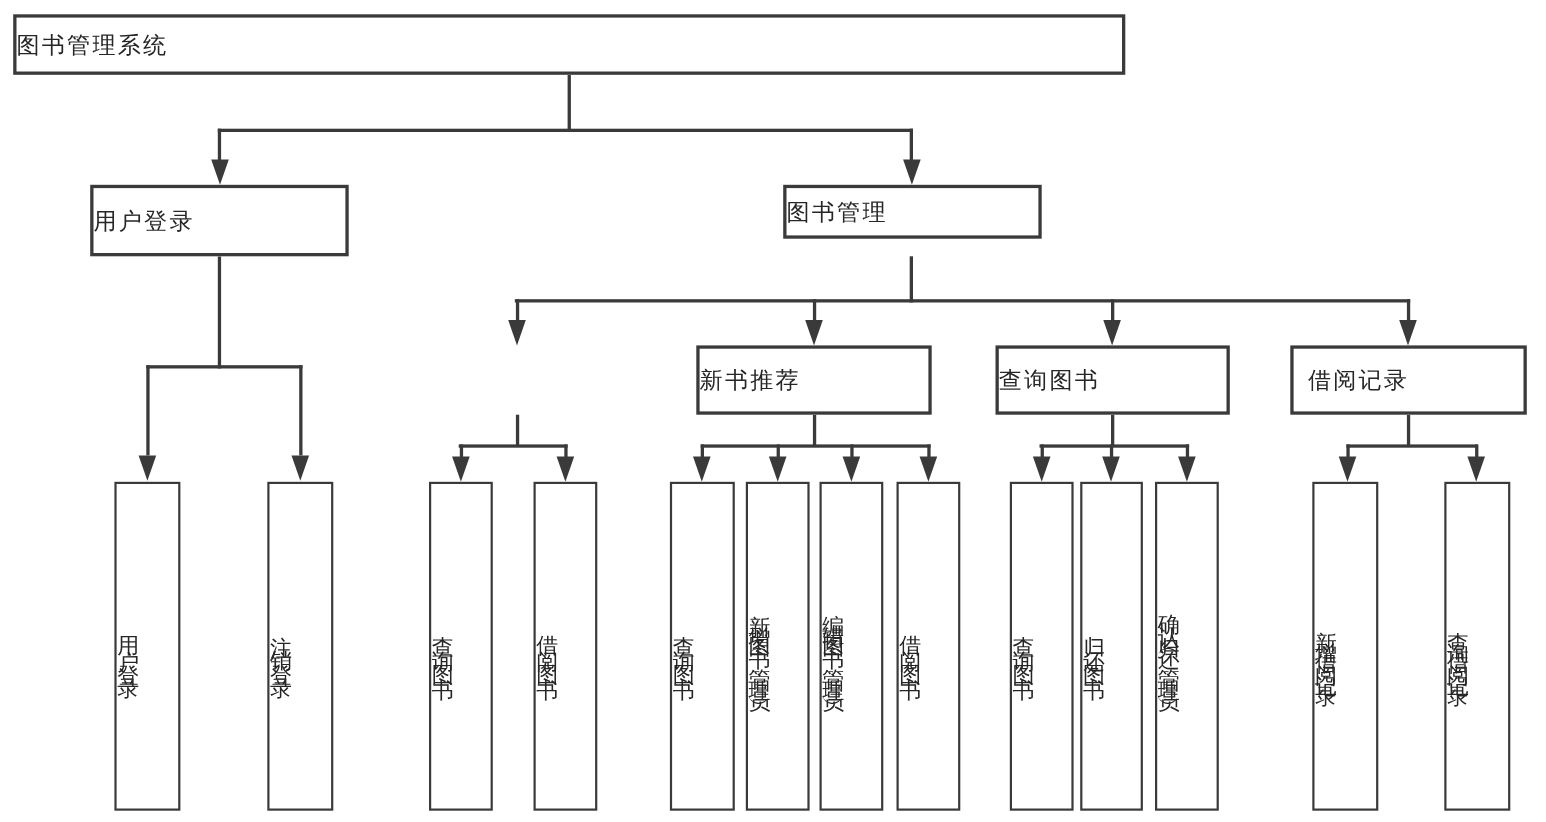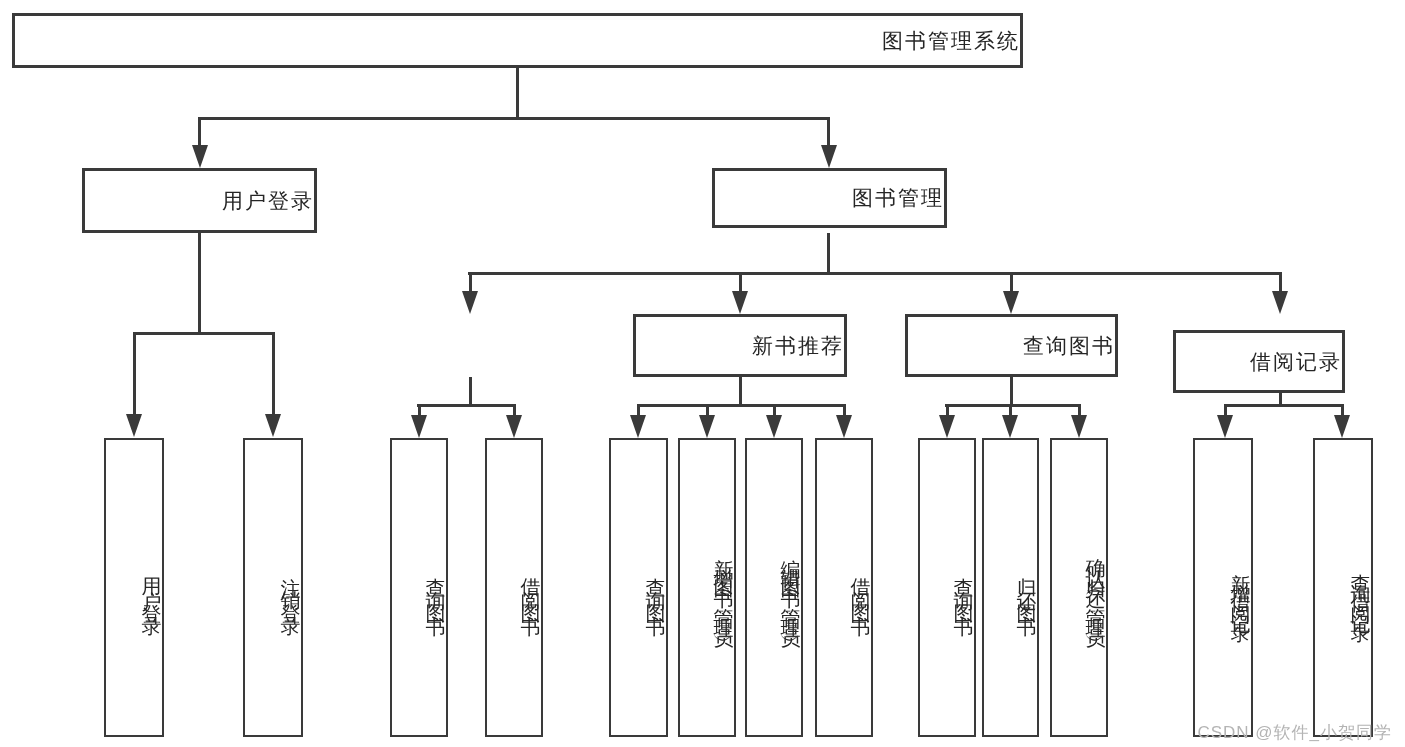--- a/index.html
+++ b/index.html
@@ -2,21 +2,21 @@
 <html><head>
 <meta charset="utf-8">
 <style>
   html, body { margin:0; padding:0; background:#ffffff; }
   .canvas {
     position:relative; width:1405px; height:747px; background:#ffffff;
     font-family:"Liberation Sans", sans-serif; overflow:hidden;
   }
   .node {
     position:absolute; box-sizing:border-box; background:#ffffff;
-    border:3px solid #3a3a3a; display:flex; align-items:center; justify-content:flex-end;
+    border:3px solid #3a3a3a; display:flex; align-items:center; justify-content:flex-start;
     color:#262626; font-size:21px; letter-spacing:2px; z-index:2; text-align:center;
   }
   .vnode {
     border-width:2px; font-size:20px; letter-spacing:13px; line-height:1;
   }
   .vnode span {
     writing-mode:vertical-lr; text-orientation:mixed;
   }
   .vnode.long { letter-spacing:10px; }
   .h, .v { position:absolute; background:#3a3a3a; z-index:1; }
@@ -44,21 +44,21 @@
   <div class="v" style="left:516px; top:68px; height:52px;"></div>
   <div class="h" style="left:198px; top:117px; width:632px;"></div>
   <div class="v" style="left:198px; top:117px; height:30px;"></div>
   <div class="arr" style="left:192px; top:145px;"></div>
   <div class="v" style="left:827px; top:117px; height:30px;"></div>
   <div class="arr" style="left:821px; top:145px;"></div>
 
   <div class="node" style="left:82px; top:168px; width:235px; height:65px;">
     <span>用户登录</span>
   </div>
-  <div class="node" style="left:712px; top:168px; width:235px; height:60px;">
+  <div class="node" style="left:712px; top:168px; width:235px; height:49px;">
     <span>图书管理</span>
   </div>
 
   <div class="v" style="left:198px; top:233px; height:102px;"></div>
   <div class="h" style="left:133px; top:332px; width:142px;"></div>
   <div class="v" style="left:133px; top:332px; height:82px;"></div>
   <div class="arr" style="left:126px; top:414px;"></div>
   <div class="v" style="left:272px; top:332px; height:82px;"></div>
   <div class="arr" style="left:265px; top:414px;"></div>
 
@@ -72,21 +72,21 @@
   <div class="arr" style="left:1003px; top:291px;"></div>
   <div class="v" style="left:1279px; top:272px; height:21px;"></div>
   <div class="arr" style="left:1272px; top:291px;"></div>
 
   <div class="node" style="left:633px; top:314px; width:214px; height:63px;">
     <span>新书推荐</span>
   </div>
   <div class="node" style="left:905px; top:314px; width:213px; height:63px;">
     <span>查询图书</span>
   </div>
-  <div class="node" style="left:1173px; top:330px; width:172px; height:63px;">
+  <div class="node" style="left:1173px; top:314px; width:215px; height:63px;padding-left:13px;">
     <span>借阅记录</span>
   </div>
 
   <div class="v" style="left:469px; top:377px; height:29px;"></div>
   <div class="h" style="left:417px; top:404px; width:99px;"></div>
   <div class="v" style="left:418px; top:404px; height:13px;"></div>
   <div class="arr" style="left:411px; top:415px;"></div>
   <div class="v" style="left:513px; top:404px; height:13px;"></div>
   <div class="arr" style="left:506px; top:415px;"></div>
 
@@ -154,15 +154,14 @@
     <span>确认归还（管理员）</span>
   </div>
 
   <div class="node vnode long" style="left:1193px; top:438px; width:60px; height:299px;">
     <span>新增借阅记录</span>
   </div>
   <div class="node vnode long" style="left:1313px; top:438px; width:60px; height:299px;">
     <span>查询借阅记录</span>
   </div>
 
-  <div class="watermark">CSDN @软件_小贺同学</div>
 
 </div>
 
 </body></html>

